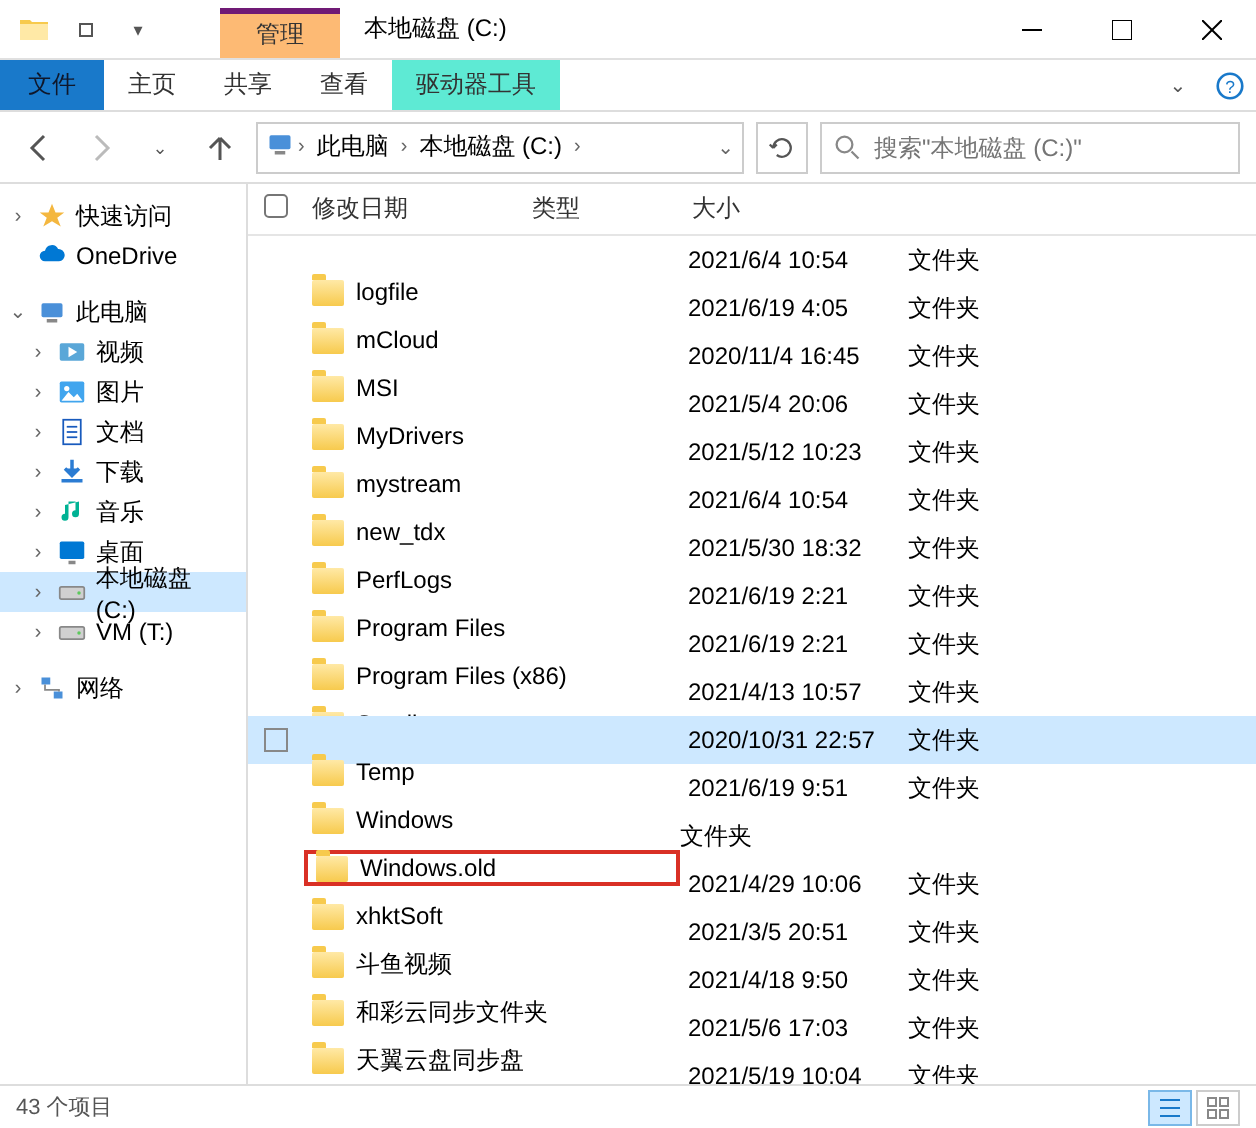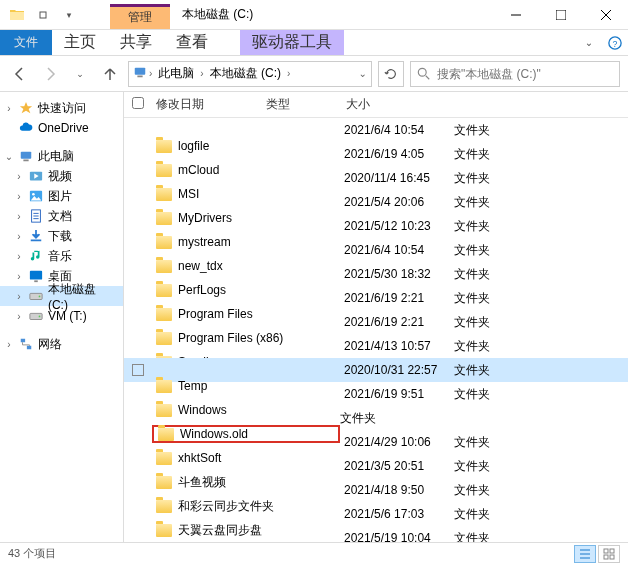--- a/index.html
+++ b/index.html
@@ -11,23 +11,23 @@
 .qat-btn { width: 22px; height: 22px; display: flex; align-items: center; justify-content: center; }
 .titlebar-tabs { display: flex; align-items: flex-end; margin-left: 30px; }
 .ctx-tab { background: #fdba74; color: #333; padding: 2px 18px 3px; font-size: 12px; border-top: 3px solid #701a75; }
 .title-text { padding: 6px 12px; font-size: 12px; }
 .titlebar-spacer { flex: 1; }
 .win-controls { display: flex; }
 .win-btn { width: 45px; height: 30px; display: flex; align-items: center; justify-content: center; font-size: 10px; font-family: "Segoe MDL2 Assets", sans-serif; }
 
 
 .menubar { height: 26px; display: flex; align-items: stretch; border-bottom: 1px solid #ddd; }
-.menu-file { background: #1979ca; color: #e5e5e5; padding: 4px 14px; font-size: 12px; display: flex; align-items: center; }
-.menu-item { padding: 4px 12px; font-size: 16px; display: flex; align-items: center; color: #333; }
-.menu-item.ctx { background: #c4b5fd; margin-left: 20px; }
+.menu-file { background: #1979ca; color: #0f172a; padding: 4px 14px; font-size: 12px; display: flex; align-items: center; }
+.menu-item { padding: 4px 12px; font-size: 12px; display: flex; align-items: center; color: #333; }
+.menu-item.ctx { background: #5eead4; }
 .menubar-spacer { flex: 1; }
 .menu-help { width: 26px; display: flex; align-items: center; justify-content: center; color: #1979ca; }
 .menu-expand { width: 26px; display: flex; align-items: center; justify-content: center; color: #555; }
 
 
 .addressbar { height: 36px; display: flex; align-items: center; padding: 4px 8px; gap: 6px; border-bottom: 1px solid #ddd; }
 .nav-btn { width: 24px; height: 24px; display: flex; align-items: center; justify-content: center; color: #666; }
 .nav-btn.disabled { color: #bbb; }
 .breadcrumb { flex: 1; height: 26px; border: 1px solid #ccc; display: flex; align-items: center; padding: 0 4px; gap: 2px; }
 .crumb { padding: 2px 4px; font-size: 12px; display: flex; align-items: center; gap: 4px; }

